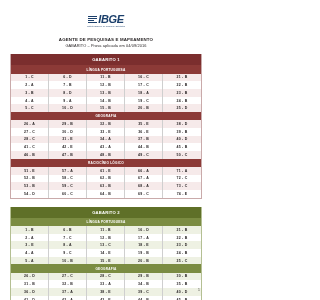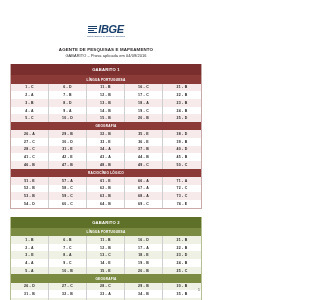--- a/index.html
+++ b/index.html
@@ -7,21 +7,21 @@
     width:212px;height:300px;
     background:#ffffff;
     font-family:"Liberation Sans", sans-serif;
     color:#231f20;
     overflow:hidden;
   }
   .page{
     position:relative;
     width:212px;height:300px;
     box-sizing:border-box;
-    padding:18px 10px 0 10px;
+    padding:8px 10px 0 10px;
   }
   
   .masthead{text-align:center;}
   .logo{
     display:inline-block;
     line-height:1;
     margin:2px 0 4px 0;
     white-space:nowrap;
   }
   .logo-mark{

